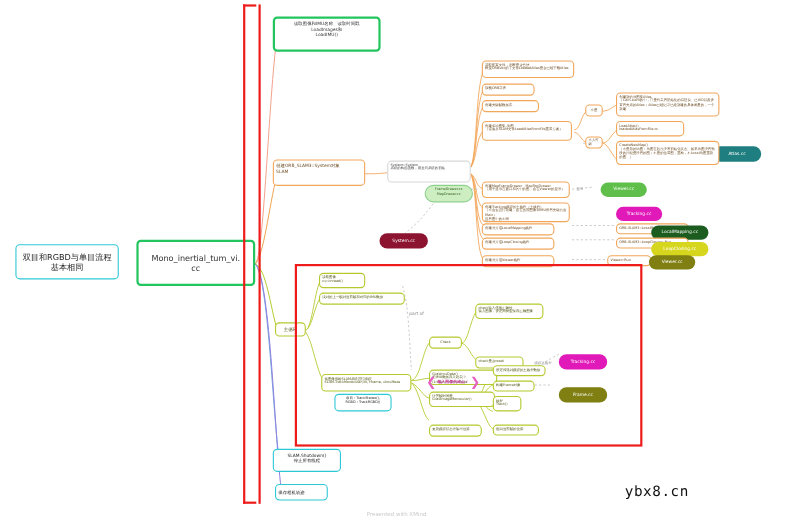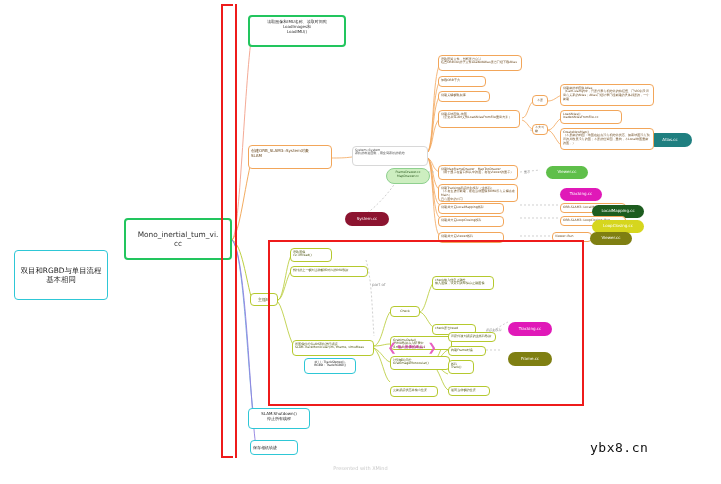--- a/index.html
+++ b/index.html
@@ -36,21 +36,21 @@
 
   
   .arrow-banner{position:absolute;display:flex;align-items:center;
       justify-content:center;color:#cf47a8;font-weight:bold;}
   .arrow-banner .chev{color:#e75fc0;font-size:11px;line-height:1;}
   .arrow-banner .txt{font-size:3.6px;padding:0 1px;color:#c93fa0;}
 
   .label-free{position:absolute;color:#8a8a8a;}
 
   .watermark{position:absolute;color:#111;font-family:"DejaVu Sans Mono","Liberation Mono",monospace;
-             font-size:13px;letter-spacing:.5px;margin-left:22px;}
+             font-size:13px;letter-spacing:.5px;}
   .footer{position:absolute;width:100%;text-align:center;color:#c9c9c9;font-size:5px;}
 </style>
 </head>
 <body>
 
 <div id="canvas">
 
   <svg class="wires" viewBox="0 0 721 484">
     <g fill="none" stroke-width="0.9">
 
@@ -105,21 +105,21 @@
       <path d="M520 205 L 560 205"></path>
       <path d="M520 218 L 560 218"></path>
       <path d="M520 236 L 552 236"></path>
       <path d="M366 260 C 372 280, 372 310, 374 336"></path>
       <path d="M478 338 C 492 332, 500 326, 508 322"></path>
       <path d="M486 350 L 500 350"></path>
       <path d="M530 130 L 540 132"></path>
     </g>
   </svg>
 
-  <div class="node n-cyan t7 pad3" style="left:14px;top:222px;width:94px;height:50px;display:flex;align-items:center;justify-content:center;margin-top:28px;">双目和RGBD与单目流程
+  <div class="node n-cyan t7 pad3" style="left:14px;top:222px;width:94px;height:32px;display:flex;align-items:center;justify-content:center;">双目和RGBD与单目流程
 基本相同</div>
 
   <div class="node n-red t7 pad3" style="left:124px;top:218px;width:108px;height:42px;display:flex;align-items:center;justify-content:center;">Mono_inertial_tum_vi.
 cc</div>
 
   <div class="node n-red t4 pad2" style="left:248px;top:15px;width:98px;height:32px;">读取图像和IMU名称、读取时间戳
 LoadImages和
 LoadIMU()</div>
 
   <div class="node n-orange t4 pad2" style="left:248px;top:145px;width:84px;height:24px;">创建ORB_SLAM3::System对象

